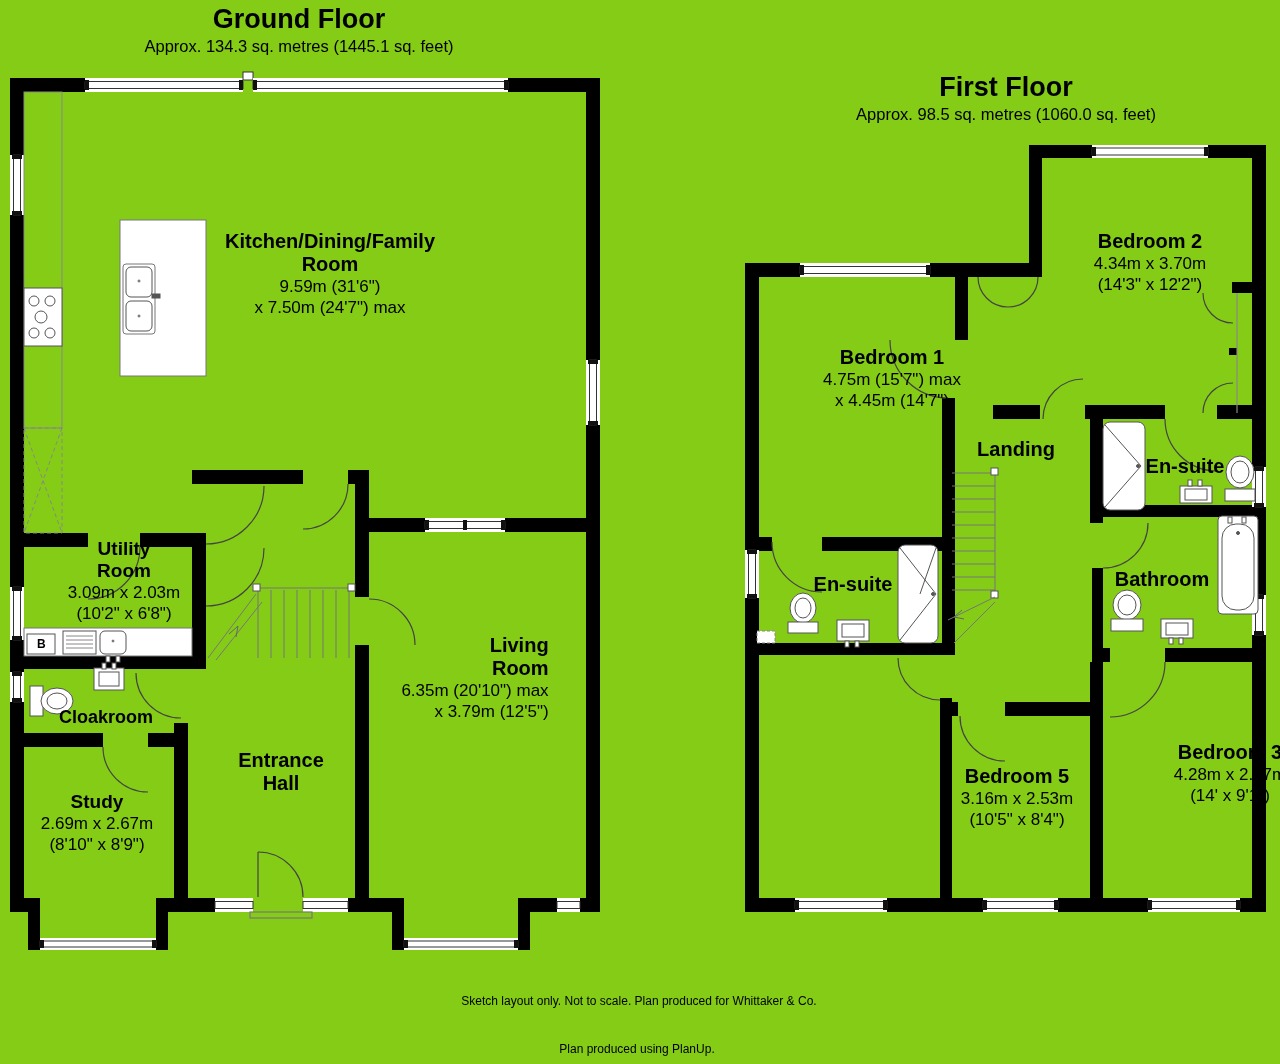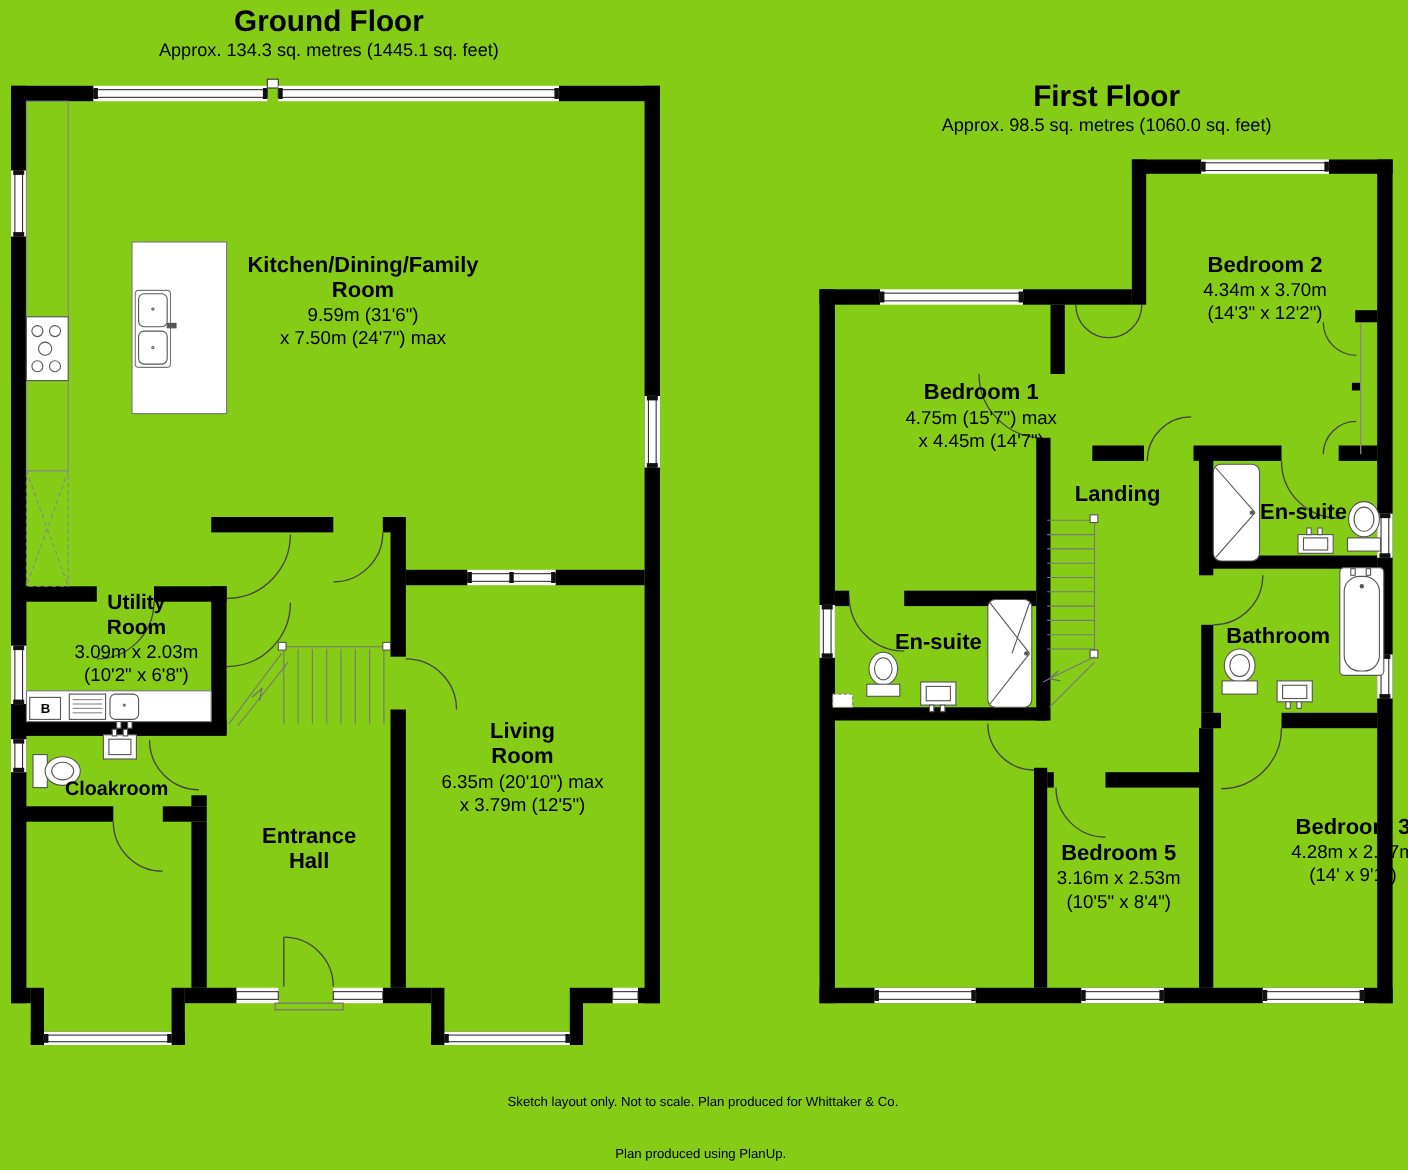--- a/index.html
+++ b/index.html
@@ -413,25 +413,30 @@
 </div>
 <div class="lbl" style="left:124px;top:538px;">
   <div class="room-name">Utility</div>
   <div class="room-name">Room</div>
   <div class="room-dim">3.09m x 2.03m</div>
   <div class="room-dim">(10'2" x 6'8")</div>
 </div>
 <div class="lbl" style="left:106px;top:706px;">
   <div class="room-name" style="font-size:18px;">Cloakroom</div>
 </div>
+<div class="lbl" style="left:97px;top:791px;">
+  <div class="room-name">Study</div>
+  <div class="room-dim">2.69m x 2.67m</div>
+  <div class="room-dim">(8'10" x 8'9")</div>
+</div>
 <div class="lbl" style="left:281px;top:749px;">
   <div class="room-name big">Entrance</div>
   <div class="room-name big">Hall</div>
 </div>
-<div class="lbl" style="left:475px;top:654px;">
+<div class="lbl" style="left:475px;top:634px;text-align:right;">
   <div class="room-name big">Living</div>
   <div class="room-name big">Room</div>
   <div class="room-dim">6.35m (20'10") max</div>
   <div class="room-dim">x 3.79m (12'5")</div>
 </div>
 <div class="boiler" style="left:37px;top:637px;">B</div>
 
 <div class="lbl" style="left:852px;top:346px;margin-left:40px;">
   <div class="room-name big">Bedroom 1</div>
   <div class="room-dim">4.75m (15'7") max</div>

